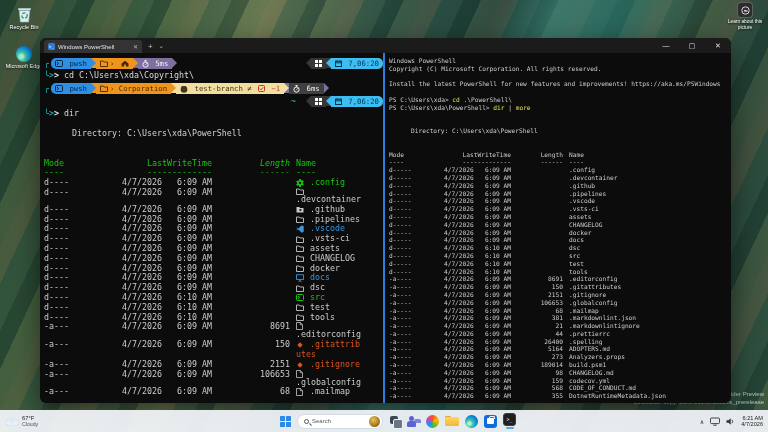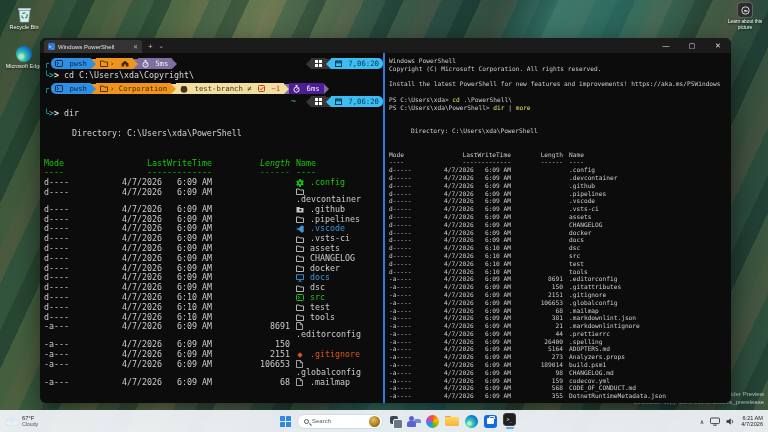--- a/index.html
+++ b/index.html
@@ -40,21 +40,21 @@
   .content{flex:1;display:flex;min-height:0;}
   .lpane{width:343px;flex:0 0 343px;padding:3px 0 0 4px;font-family:"DejaVu Sans Mono",monospace;
     font-size:8.3px;line-height:9.8px;color:#cccccc;overflow:hidden;}
   .divider{width:2px;flex:0 0 2px;background:#2e7ce0;}
   .rpane{flex:1;padding:4px 0 0 4px;font-family:"DejaVu Sans Mono",monospace;font-size:6.2px;line-height:7.8px;
     color:#cccccc;overflow:hidden;white-space:nowrap;}
 
   
   .prow{display:flex;align-items:center;height:13px;margin-top:1px;}
   .conn{color:#1bc8c8;font-size:8px;width:7px;flex:0 0 7px;}
-  .grp{display:inline-flex;align-items:center;}
+  .grp{display:inline-flex;align-items:flex-start;}
   .sp{flex:1;}
   .pl-seg{display:inline-flex;align-items:center;gap:2px;height:11px;padding:0 4px;font-size:7.3px;white-space:pre;}
   .pl-arrow{width:0;height:0;border-top:5.5px solid transparent;border-bottom:5.5px solid transparent;}
   .pico{display:inline-flex;align-items:center;}
   .winlogo{display:inline-grid;grid-template-columns:3px 3px;grid-gap:1px;}
   .winlogo b{width:3px;height:3px;background:currentColor;}
   .tilde{color:#2cc5d8;font-size:8px;margin-right:10px;}
   .cline{display:flex;align-items:center;height:11px;white-space:pre;color:#d9d9d9;}
   .chev{color:#e8e8e8;font-weight:bold;}
   .conn2{color:#1bc8c8;}
@@ -228,21 +228,21 @@
                   </svg></span><span>› Corporation</span></span>
               <span class="pl-arrow" style="border-left: 5px solid rgb(240, 149, 28); background: rgb(242, 223, 160);"></span>
               <span class="pl-seg" style="background: rgb(242, 223, 160); color: rgb(67, 53, 26);"><span class="pico"><svg width="8" height="8" viewBox="0 0 8 8">
                     <circle cx="4" cy="4.4" r="3.3" fill="currentColor"></circle>
                     <path d="M1.2 1.8l1-1 .8 1M5 0.8l1 1-.8 1" fill="currentColor"></path>
                   </svg></span><span> test-branch ≠ </span><span class="pico" style="color: rgb(192, 57, 43);"><svg width="7" height="7" viewBox="0 0 7 7">
                     <rect x="0.5" y="0.5" width="6" height="6" rx="1" fill="none" stroke="currentColor"></rect>
                     <path d="M1.8 3.6l1.2 1.2 2.2-2.6" fill="none" stroke="currentColor"></path>
                   </svg></span><span style="color: rgb(192, 57, 43);"> ~1</span></span>
               <span class="pl-arrow" style="border-left: 5px solid rgb(242, 223, 160); background: rgb(126, 111, 160);"></span>
-              <span class="pl-seg" style="background: #4c1d95; color: rgb(242, 242, 242);"><span class="pico"><svg width="7" height="8" viewBox="0 0 7 8">
+              <span class="pl-seg" style="background: #404040; color: rgb(242, 242, 242);"><span class="pico"><svg width="7" height="8" viewBox="0 0 7 8">
                     <circle cx="3.5" cy="4.6" r="2.6" fill="none" stroke="currentColor"></circle>
                     <path d="M2.4 0.6h2.2M3.5 0.6v1.4M3.5 4.6l1.2-1.1" stroke="currentColor" fill="none"></path>
                   </svg></span><span> 6ms</span></span>
               <span class="pl-arrow" style="border-left: 5px solid rgb(126, 111, 160); background: transparent;"></span>
             </span>
         </div>
         <div class="prow" style="margin-top:0;">
           <span class="sp"></span>
           <span class="tilde">~</span>
           <span class="grp" id="p2r">
@@ -473,20 +473,30 @@
                   </svg>
                 </span>
                 <i class="lbr"></i>
                 <span style="color: rgb(204, 204, 204);">.editorconfig</span>
               </span>
             </div>
             <div class="lrow">
               <span class="lmode">-a---</span>
               <span class="ldt">4/7/2026   6:09 AM</span>
               <span class="llen">150</span>
+              <span class="lname">
+                <span class="licon" style="color: rgb(217, 84, 30);">
+                  <svg width="8" height="8" viewBox="0 0 8 8">
+                    <rect x="2.1" y="2.1" width="3.8" height="3.8" transform="rotate(45 4 4)" fill="currentColor"></rect>
+                  </svg>
+                </span>
+                <span style="color: rgb(217, 84, 30);">.gitattrib</span>
+                <i class="lbr"></i>
+                <span style="color: rgb(217, 84, 30);">utes</span>
+              </span>
             </div>
             <div class="lrow">
               <span class="lmode">-a---</span>
               <span class="ldt">4/7/2026   6:09 AM</span>
               <span class="llen">2151</span>
               <span class="lname">
                 <span class="licon" style="color: rgb(217, 84, 30);">
                   <svg width="8" height="8" viewBox="0 0 8 8">
                     <rect x="2.1" y="2.1" width="3.8" height="3.8" transform="rotate(45 4 4)" fill="currentColor"></rect>
                   </svg>

